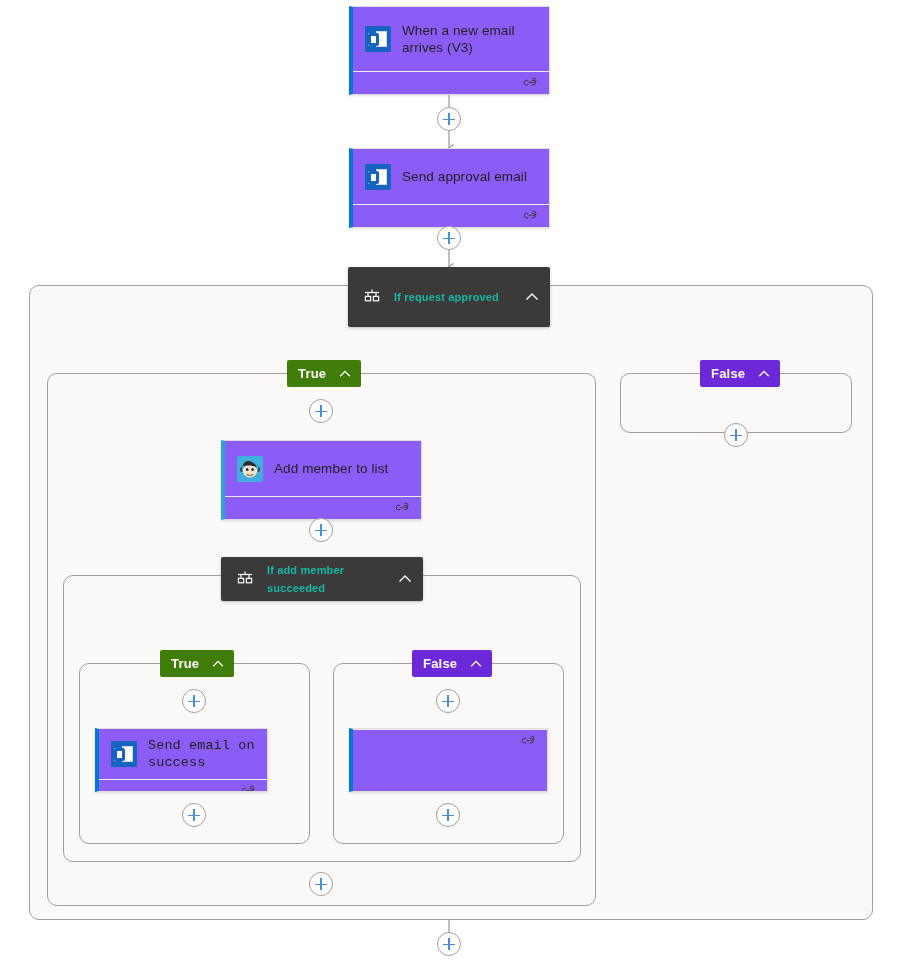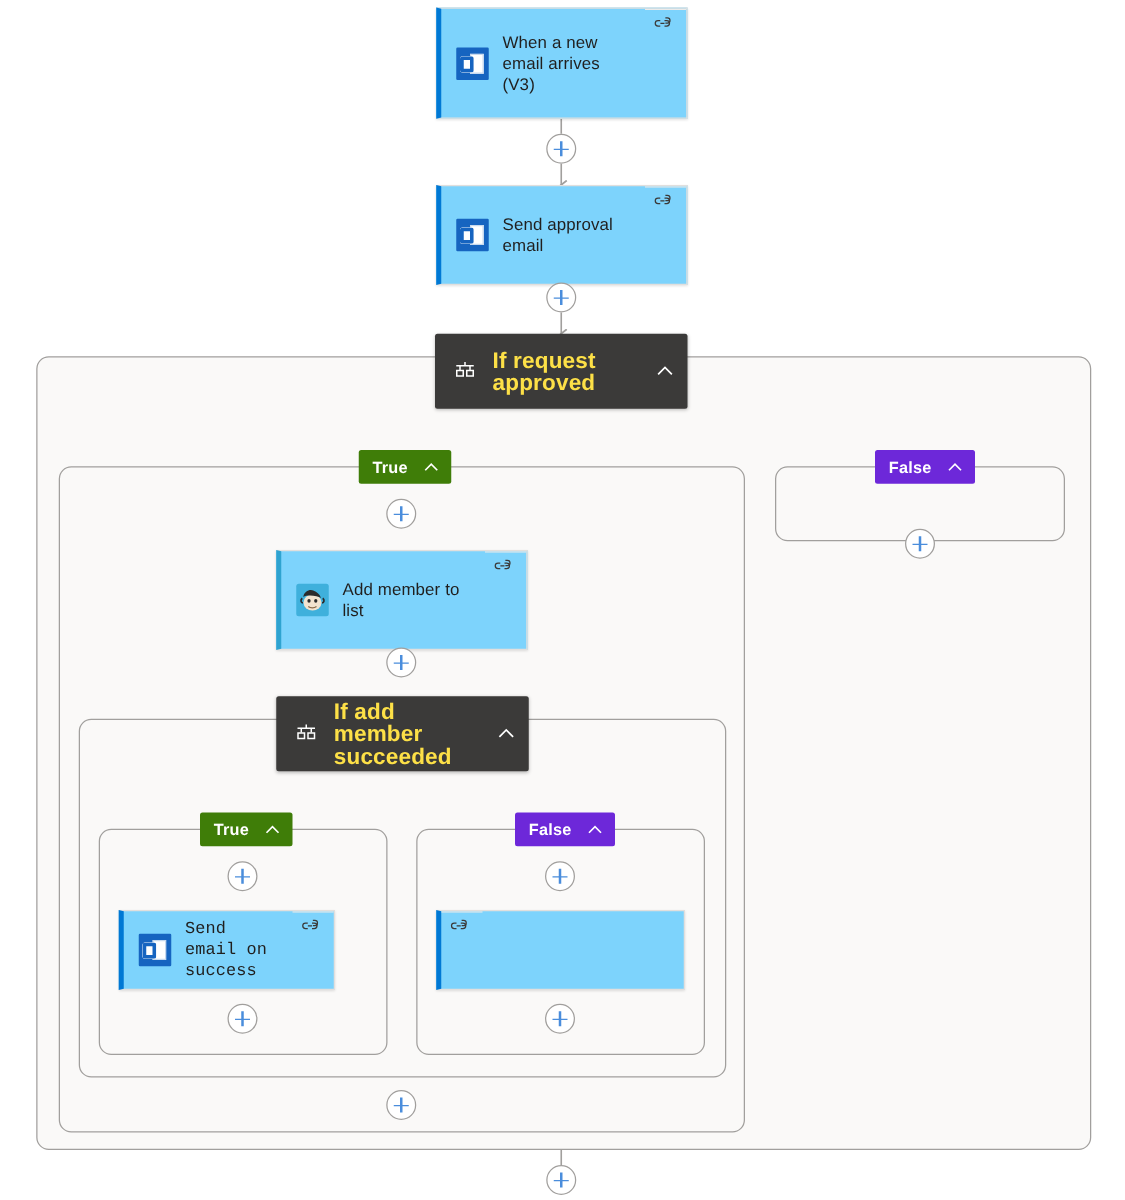--- a/index.html
+++ b/index.html
@@ -34,25 +34,26 @@
     position: absolute;
     box-sizing: border-box;
     border: 1px solid #a19f9d;
     border-radius: 10px;
     background: #faf9f8;
   }
   
   .card {
     position: absolute;
     box-sizing: border-box;
-    background: #7dd3fc;
+    background: #8b5cf6;
     border: 1px solid #e1dfdd;
     border-left: 4px solid #0078d4;
     box-shadow: 0 1px 2px rgba(0,0,0,0.12);
     display: flex;
+    flex-direction: column;
     overflow: hidden;
   }
   .card.mailchimp {
     border-left-color: #2fa3d0;
   }
   .card-head {
     display: flex;
     align-items: center;
     flex: 1 1 auto;
     padding: 8px 10px 8px 12px;
@@ -120,22 +121,22 @@
     gap: 12px;
   }
   .cond-icon {
     width: 20px;
     height: 20px;
     flex: 0 0 20px;
     position: relative;
   }
   .cond-title {
     flex: 1 1 auto;
-    color: #fde047;
-    font-size: 18px;
+    color: #14b8a6;
+    font-size: 11px;
     line-height: 18px;
     font-weight: 700;
     letter-spacing: .15px;
   }
   .chev {
     width: 16px;
     height: 16px;
     flex: 0 0 16px;
   }
   
@@ -298,21 +299,21 @@
     <div class="card-foot">
       <svg class="lnk" width="15" height="12" viewBox="0 0 15 12" aria-hidden="true">
         <path d="M5.2 3.4 H3.4 a2.2 2.2 0 0 0 0 4.4 H5.2" fill="none" stroke="#3b3a39" stroke-width="1"></path>
         <path d="M8.6 3.4 h1.8 a2.2 2.2 0 0 1 0 4.4 H8.6" fill="none" stroke="#3b3a39" stroke-width="1"></path>
         <path d="M5.3 5.6 h3.3" fill="none" stroke="#3b3a39" stroke-width="1"></path>
         <path d="M9.3 1.2 h1.6 a2.1 2.1 0 0 1 0 4.2 H9.3" fill="none" stroke="#3b3a39" stroke-width="1"></path>
       </svg>
     </div>
   </div>
 
-  <div class="cond" style="left:221px; top:557px; width:202px; height:60px;">
+  <div class="cond" style="left:221px; top:557px; width:202px; height:44px;">
     <span class="cond-icon">
       <svg width="20" height="20" viewBox="0 0 20 20" aria-hidden="true">
         <path d="M3 5.5 H17" stroke="#ffffff" stroke-width="1.2" fill="none"></path>
         <path d="M6 5.5 V9 M14 5.5 V9" stroke="#ffffff" stroke-width="1.2" fill="none"></path>
         <rect x="3.4" y="9.4" width="5.2" height="4.4" fill="none" stroke="#ffffff" stroke-width="1.2"></rect>
         <rect x="11.4" y="9.4" width="5.2" height="4.4" fill="none" stroke="#ffffff" stroke-width="1.2"></rect>
         <path d="M10 2.6 V5.5" stroke="#ffffff" stroke-width="1.2" fill="none"></path>
       </svg>
     </span>
     <span class="cond-title">If add member succeeded</span>

